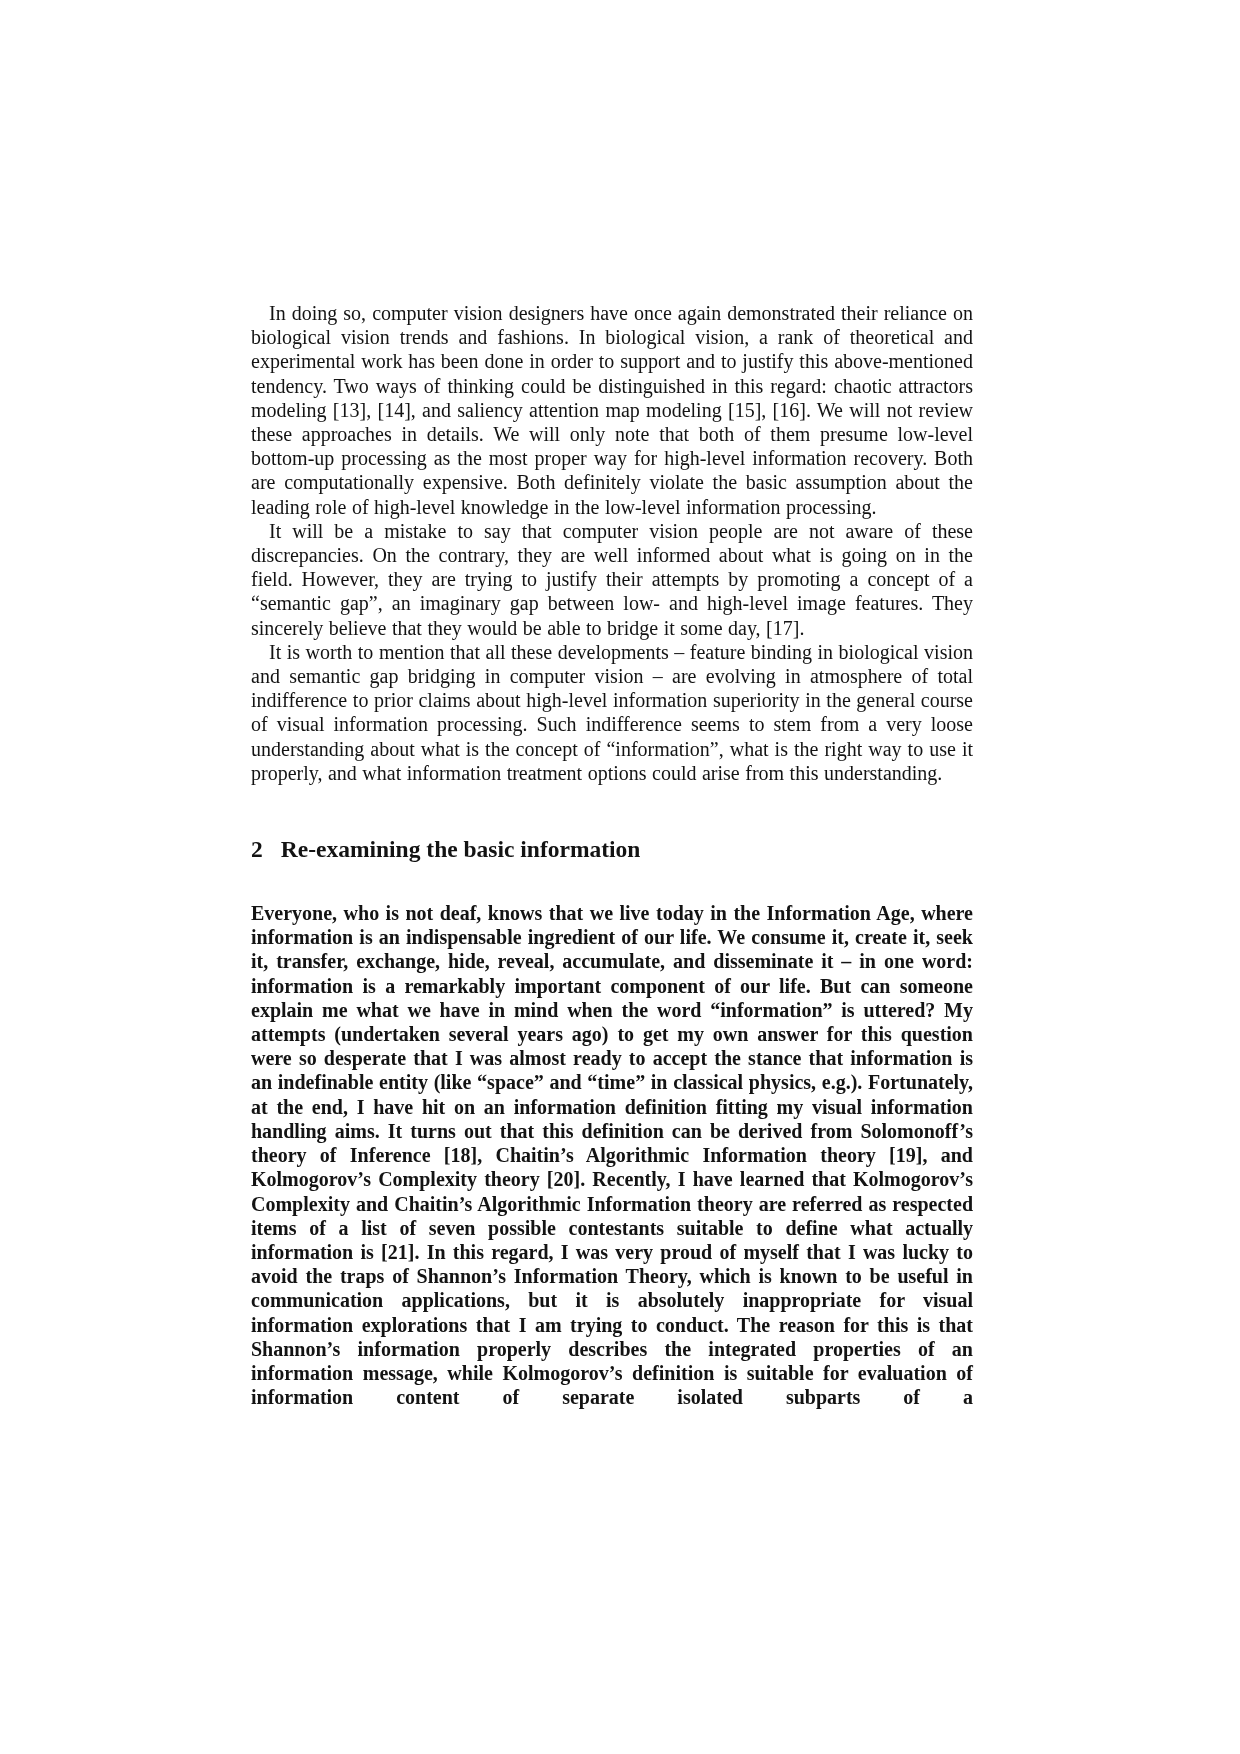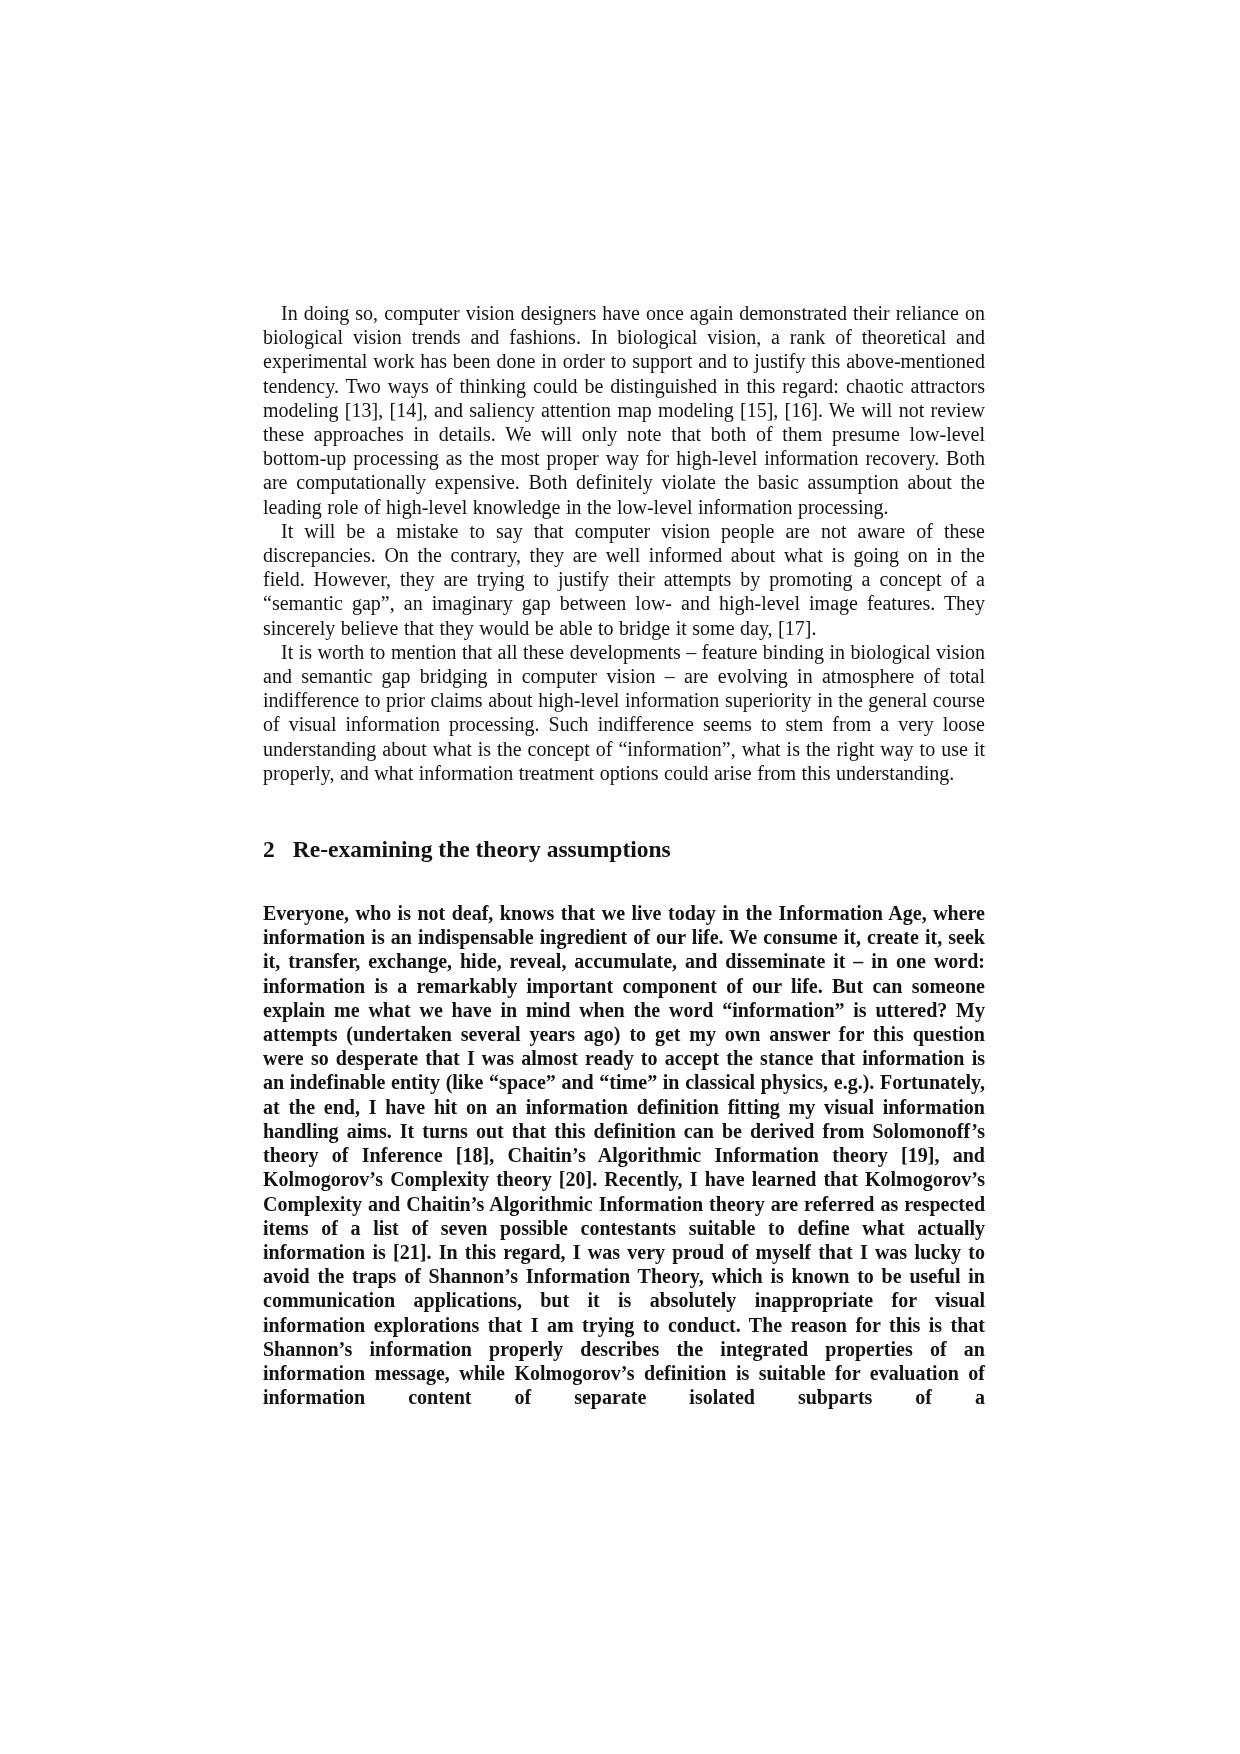--- a/index.html
+++ b/index.html
@@ -12,21 +12,21 @@
     font-family: "Liberation Serif", "DejaVu Serif", serif;
     color: #131313;
   }
   .page {
     position: absolute;
     inset: 0;
     background: #ffffff;
   }
   .text-column {
     position: absolute;
-    left: 263px;
+    left: 251px;
     top: 301px;
     width: 722px;
   }
   .para {
     font-size: 20px;
     line-height: 24.2px;
     text-align: justify;
     word-spacing: 0.5px;
   }
   .para.indented { text-indent: 18px; }
@@ -49,19 +49,19 @@
   <div class="text-column">
 
     <p class="para indented">In doing so, computer vision designers have once again demonstrated their reliance on biological vision trends and fashions. In biological vision, a rank of theoretical and experimental work has been done in order to support and to justify this above-mentioned tendency. Two ways of thinking could be distinguished in this regard: chaotic attractors modeling [13], [14], and saliency attention map modeling [15], [16]. We will not review these approaches in details. We will only note that both of them presume low-level bottom-up processing as the most proper way for high-level information recovery. Both are computationally expensive. Both definitely violate the basic assumption about the leading role of high-level knowledge in the low-level information processing.</p>
 
     <p class="para indented">It will be a mistake to say that computer vision people are not aware of these discrepancies. On the contrary, they are well informed about what is going on in the field. However, they are trying to justify their attempts by promoting a concept of a “semantic gap”, an imaginary gap between low- and high-level image features.  They sincerely believe that they would be able to bridge it some day, [17].</p>
 
     <p class="para indented">It is worth to mention that all these developments – feature binding in biological vision and semantic gap bridging in computer vision – are evolving in atmosphere of total indifference to prior claims about high-level information superiority in the general course of visual information processing. Such indifference seems to stem from a very loose understanding about what is the concept of “information”, what is the right way to use it properly, and what information treatment options could arise from this understanding.</p>
 
     <h2 class="section-heading">
       <span class="num">2</span>
-      <span class="title">Re-examining the theory assumptions</span>
+      <span class="title">Re-examining the basic information</span>
     </h2>
 
     <p class="para justify-last">Everyone, who is not deaf, knows that we live today in the Information Age, where information is an indispensable ingredient of our life. We consume it, create it, seek it, transfer, exchange, hide, reveal, accumulate, and disseminate it – in one word: information is a remarkably important component of our life. But can someone explain me what we have in mind when the word “information” is uttered? My attempts (undertaken several years ago) to get my own answer for this question were so desperate that I was almost ready to accept the stance that information is an indefinable entity (like “space” and “time” in classical physics, e.g.). Fortunately, at the end, I have hit on an information definition fitting my visual information handling aims. It turns out that this definition can be derived from Solomonoff’s theory of Inference [18], Chaitin’s Algorithmic Information theory [19], and Kolmogorov’s Complexity theory [20]. Recently, I have learned that Kolmogorov’s Complexity and Chaitin’s Algorithmic Information theory are referred as respected items of a list of seven possible contestants suitable to define what actually information is [21]. In this regard, I was very proud of myself that I was lucky to avoid the traps of Shannon’s Information Theory, which is known to be useful in communication applications, but it is absolutely inappropriate for visual information explorations that I am trying to conduct. The reason for this is that Shannon’s information properly describes the integrated properties of an information message, while Kolmogorov’s definition is suitable for evaluation of information content of separate isolated subparts of a</p>
 
   </div>
 </div>
 
 </body></html>

